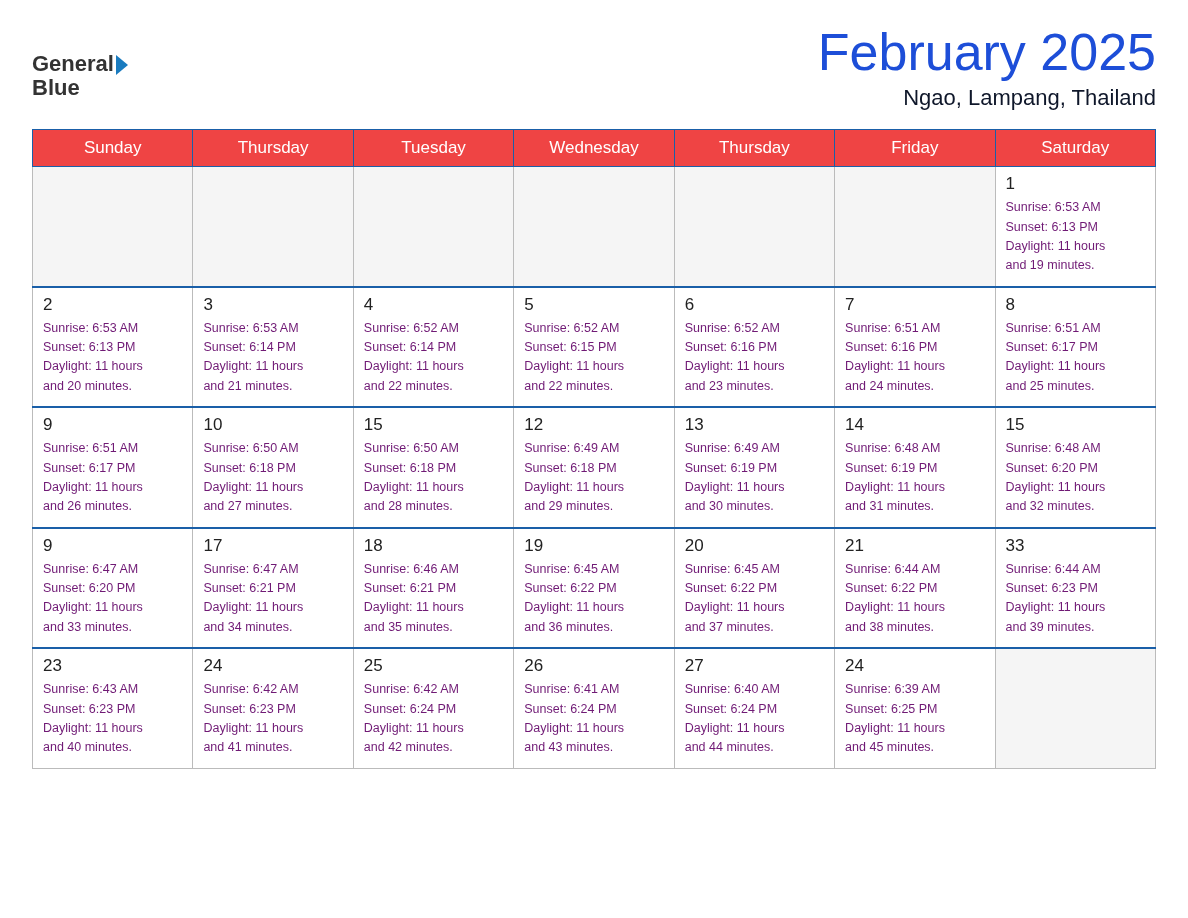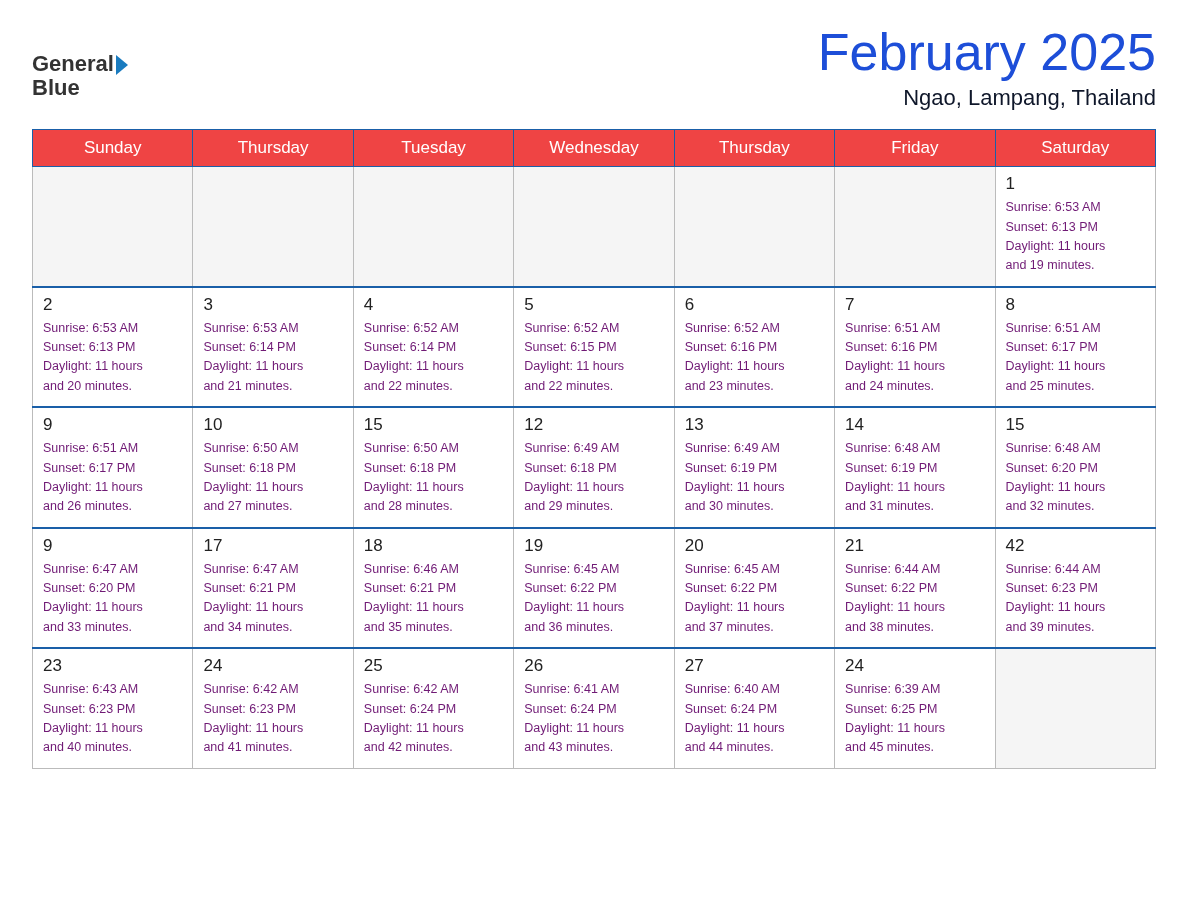--- a/index.html
+++ b/index.html
@@ -286,21 +286,21 @@
 and 37 minutes.</div>
         </td>
         <td>
           <span class="day-number">21</span>
           <div class="day-info" style="white-space: pre-line;">Sunrise: 6:44 AM
 Sunset: 6:22 PM
 Daylight: 11 hours
 and 38 minutes.</div>
         </td>
         <td>
-          <span class="day-number">42</span>
+          <span class="day-number">33</span>
           <div class="day-info" style="white-space: pre-line;">Sunrise: 6:44 AM
 Sunset: 6:23 PM
 Daylight: 11 hours
 and 39 minutes.</div>
         </td>
       </tr>
       <tr class="row-divider">
         <td>
           <span class="day-number">23</span>
           <div class="day-info" style="white-space: pre-line;">Sunrise: 6:43 AM

